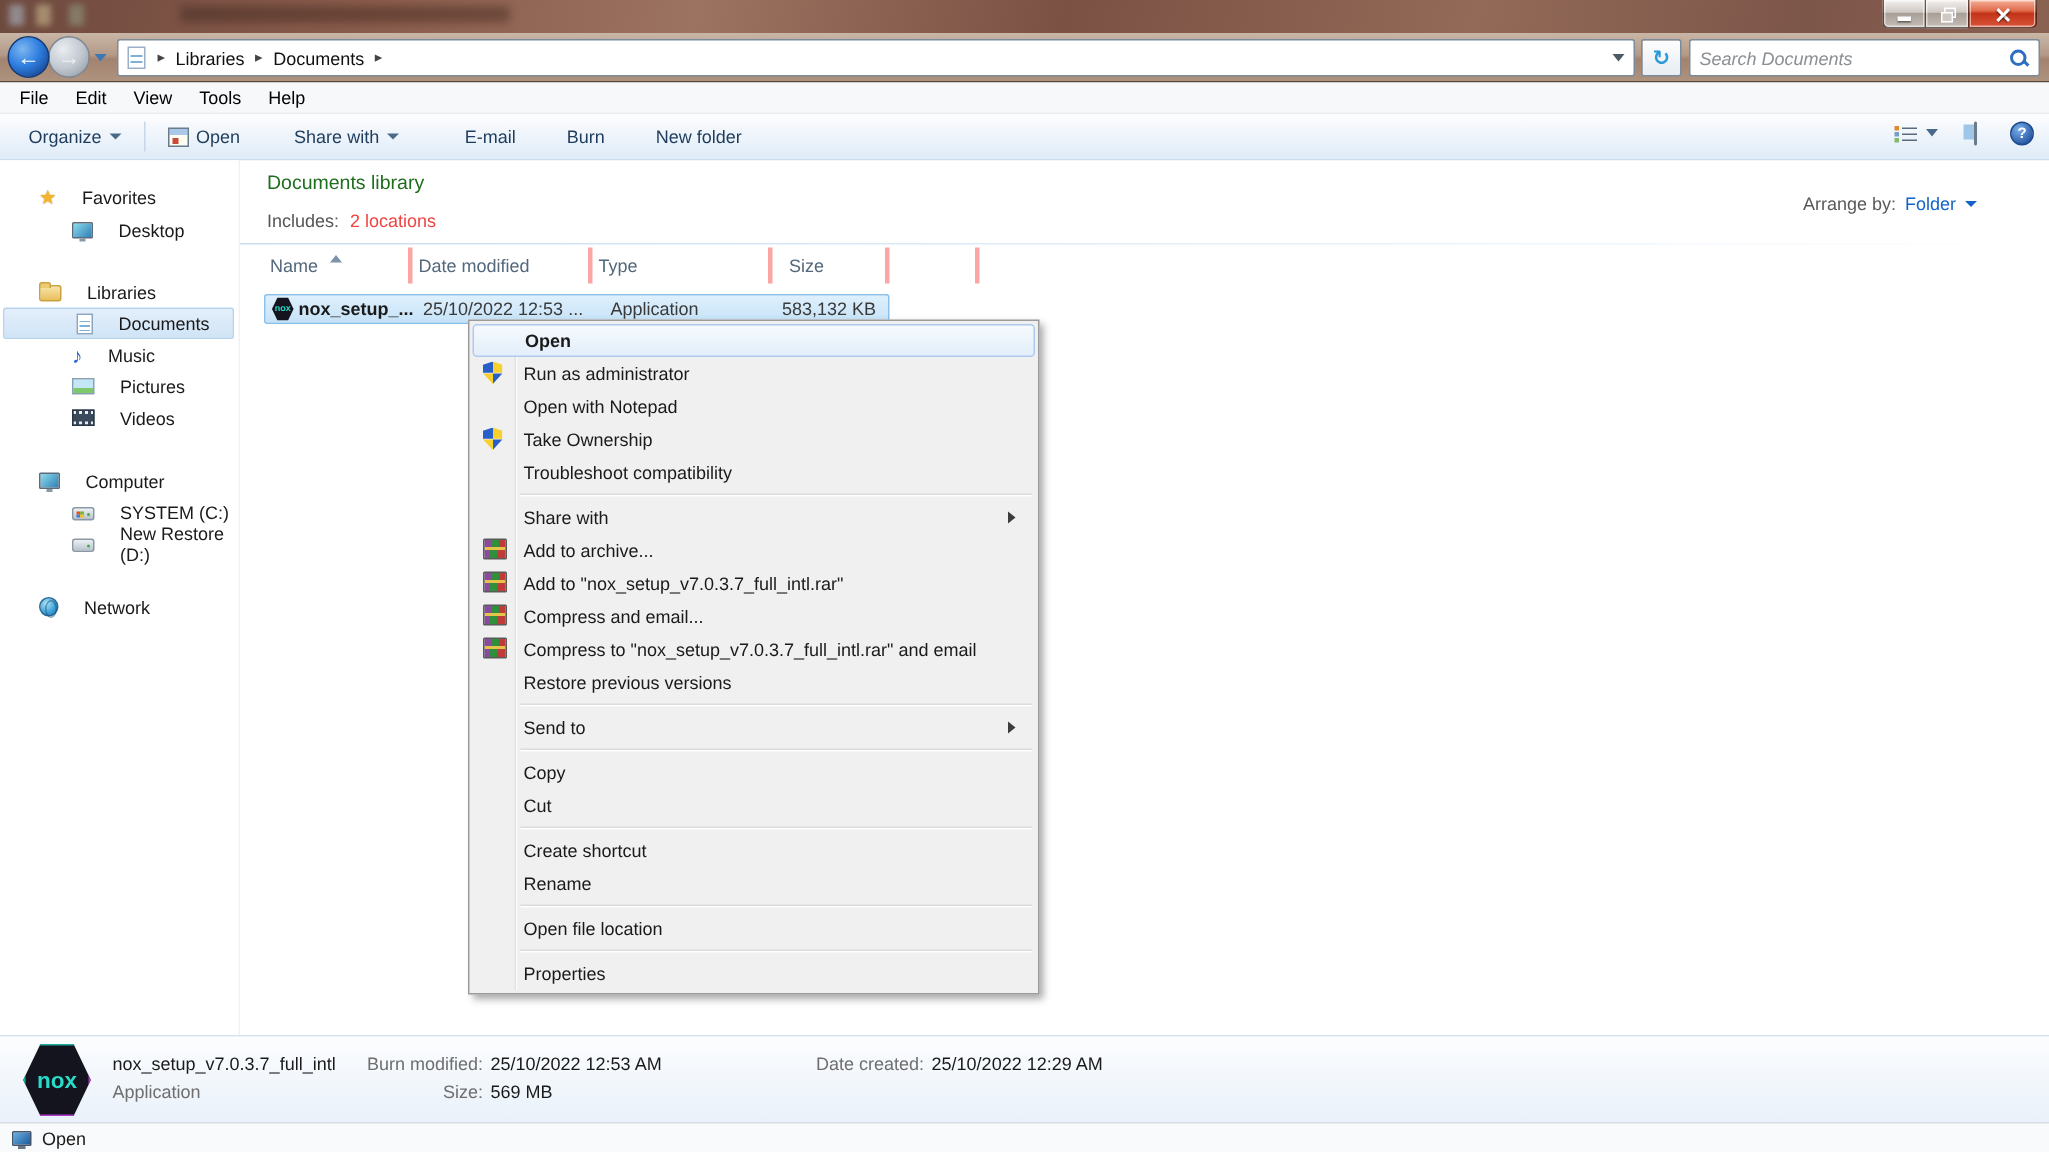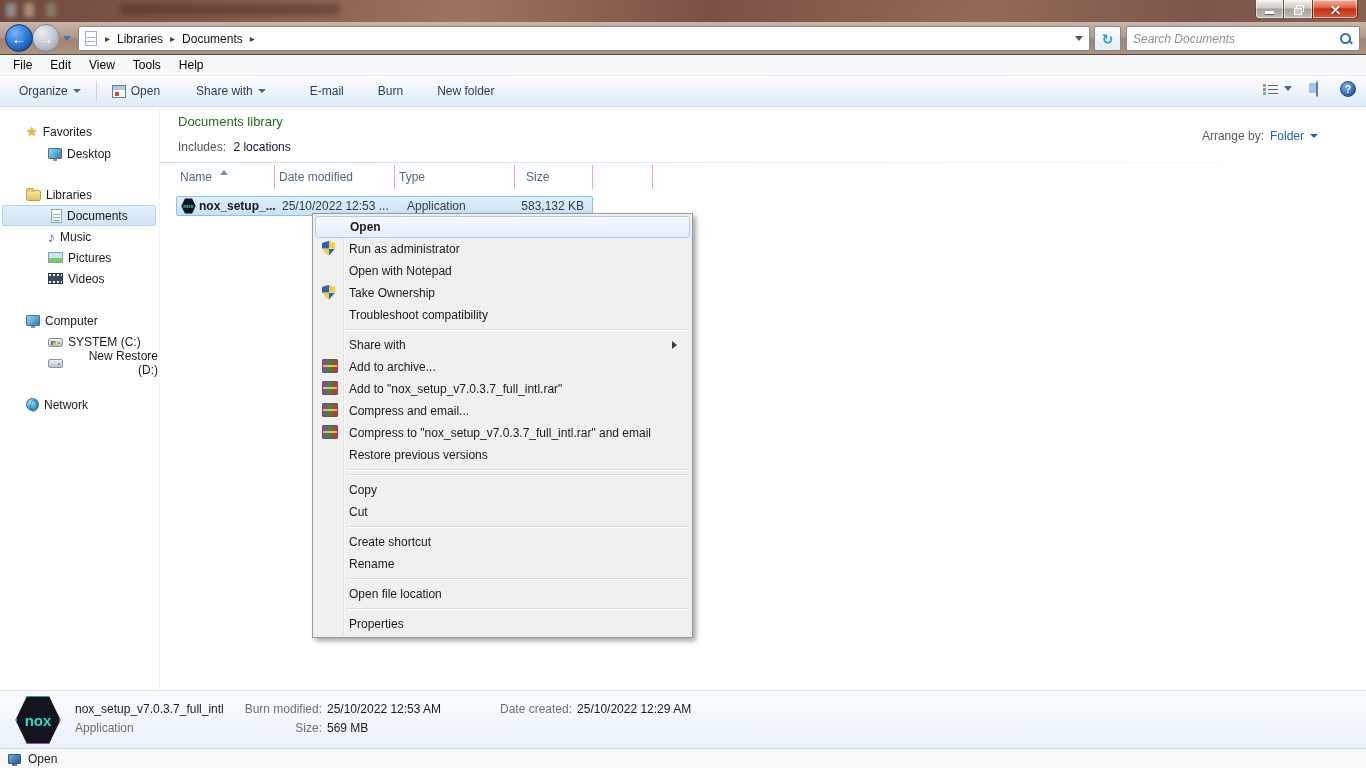--- a/index.html
+++ b/index.html
@@ -72,21 +72,21 @@
   .views-caret { width:0; height:0; border:4px solid transparent; border-top:5px solid #4a6a8a; margin-left:5px; margin-top:3px; }
   .ic-previewpane { width:17px; height:14px; border:1px solid #6a7b8c; background:#fff; position:relative; border-radius:1px; }
   .ic-previewpane::after { content:""; position:absolute; right:1px; top:1px; width:7px; height:10px; background:#9ec6e8; }
   .ic-help { width:16px; height:16px; border-radius:50%; background:radial-gradient(circle at 35% 30%,#7ab0e8,#2a5aa8 75%); border:1px solid #1d4a8c;
     color:#fff; font-size:10px; font-weight:bold; display:flex; align-items:center; justify-content:center; }
 
   
   .main { position:absolute; left:0; top:107px; width:1366px; height:583px; background:#fff; }
   .sidebar { position:absolute; left:0; top:0; width:160px; height:583px; background:#fff; border-right:1px solid #f0f3f6; }
   .side-item { position:absolute; left:0; width:158px; height:21px; display:flex; align-items:center; color:#1a1a1a; }
-  .side-item .lbl { margin-left:5px;text-align:right; }
+  .side-item .lbl { margin-left:17px; }
   .side-item.group { padding-left:26px; }
   .side-item.child { padding-left:48px; }
   .side-item.selected { left:2px; width:154px; border:1px solid #b5d3ee; border-radius:2px;
     background:linear-gradient(#e4effb,#d0e4f6); }
   .ic { flex:0 0 auto; }
   .ic-star { color:#f5b52e; font-size:13px; line-height:13px; text-shadow:0 0 1px #b07810; }
   .ic-monitor { width:14px; height:11px; border:1px solid #5b6b7a; border-radius:1px; background:linear-gradient(135deg,#8fdcec,#2e7fb8); position:relative; }
   .ic-monitor::after { content:""; position:absolute; left:4px; bottom:-3px; width:4px; height:2px; background:#8a97a4; }
   .ic-folder { width:15px; height:11px; background:linear-gradient(#f9e4a8,#e8bf5e); border:1px solid #caa23f; border-radius:1px 2px 2px 2px; position:relative; margin-top:2px; }
   .ic-folder::before { content:""; position:absolute; left:-1px; top:-3px; width:6px; height:3px; background:#eccb72; border:1px solid #caa23f; border-bottom:none; border-radius:2px 2px 0 0; }
@@ -100,28 +100,28 @@
   .ic-drive.sys::before { content:""; position:absolute; left:2px; top:2px; width:5px; height:4px;
     background:linear-gradient(90deg,#e0542a 50%,#7ab542 50%) top/100% 50% no-repeat,linear-gradient(90deg,#3a7bd5 50%,#f2c02a 50%) bottom/100% 50% no-repeat; }
   .ic-drive::after { content:""; position:absolute; right:2px; top:3px; width:2px; height:2px; background:#3fae49; border-radius:50%; }
   .ic-globe { width:13px; height:13px; border-radius:50%; border:1px solid #2a6a9a; background:radial-gradient(circle at 35% 30%,#aee2f5,#3a9fd8 60%,#2a7ab0); position:relative; }
   .ic-globe::after { content:""; position:absolute; left:3px; top:1px; width:6px; height:10px; border-radius:50%; border:1px solid rgba(20,80,120,.5); }
 
   
   .content { position:absolute; left:160px; top:0; width:1206px; height:583px; }
   .lib-title { position:absolute; left:18px; top:7px; font-size:13px; color:#1e6e1e; }
   .includes { position:absolute; left:18px; top:33px; color:#555; }
-  .includes a { color:#0f172a; text-decoration:none; margin-left:4px; }
+  .includes a { color:#ef4444; text-decoration:none; margin-left:4px; }
   .arrange { position:absolute; right:48px; top:22px; color:#5a5a5a; display:flex; align-items:center; gap:6px; }
   .arrange .val { color:#1464c8; }
   .arrange .caret-down { border-top-color:#1464c8; margin-top:3px; }
   .content-sep { position:absolute; left:0; top:55px; width:1200px; height:1px;
     background:linear-gradient(90deg,#c9ddf0,#e4eff9 55%,rgba(255,255,255,0)); }
   .col-headers { position:absolute; left:16px; top:58px; height:24px; display:flex; color:#54687c; }
-  .col { border-right:1px solid #fca5a5; padding:5px 0 0 4px; height:24px; }
+  .col { border-right:3px solid #fca5a5; padding:5px 0 0 4px; height:24px; }
   .col.name { width:99px; position:relative; }
   .col.date { width:120px; }
   .col.type { width:120px; }
   .col.size { width:78px; padding-left:11px; }
   .col.blank { width:60px; }
   .sort-arrow { position:absolute; left:44px; top:1px; width:0; height:0; border:4px solid transparent; border-bottom:5px solid #7a93ab; }
   .file-row { position:absolute; left:16px; top:89px; width:417px; height:20px;
     background:linear-gradient(#def0fc,#c6e2f8); border:1px solid #8cc0e8; border-radius:2px; display:flex; align-items:center; }
   .file-row .fname { position:absolute; left:22px; font-weight:bold; }
   .file-row .fdate { position:absolute; left:105px; color:#3a3a3a; }
@@ -151,21 +151,21 @@
   
   .details { position:absolute; left:0; top:690px; width:1366px; height:58px;
     background:linear-gradient(#fcfdfe,#e9f1fa); border-top:1px solid #d9e3ee; }
   .d-icon { position:absolute; left:15px; top:4px; }
   .d-name { position:absolute; left:75px; top:11px; color:#1a1a1a; }
   .d-type { position:absolute; left:75px; top:30px; color:#6e6e6e; }
   .d-col2 { position:absolute; left:230px; top:11px; width:330px; }
   .d-row { display:flex; margin-bottom:5px; }
   .d-label { width:92px; text-align:right; color:#6e6e6e; margin-right:5px; white-space:nowrap; }
   .d-val { color:#1a1a1a; white-space:nowrap; }
-  .d-col3 { position:absolute; left:500px; top:11px; display:flex; }
+  .d-col3 { position:absolute; left:544px; top:11px; display:flex; }
   .d-col3 .d-label { width:auto; }
 
   
   .statusbar { position:absolute; left:0; top:748px; width:1366px; height:20px; background:#f9fafb; border-top:1px solid #d9dde1;
     display:flex; align-items:center; padding-left:8px; gap:7px; }
   .ic-monitor-sm { width:13px; height:10px; border:1px solid #44546a; background:linear-gradient(135deg,#6ab0e0,#1e5a9e); border-radius:1px; position:relative; }
   .ic-monitor-sm::after { content:""; position:absolute; left:3px; bottom:-3px; width:5px; height:2px; background:#6a7684; }
 </style>
 </head>
 <body>
@@ -344,20 +344,21 @@
     <div class="mi"><span class="mic ic-shield"></span><span>Take Ownership</span></div>
     <div class="mi"><span>Troubleshoot compatibility</span></div>
     <div class="msep"></div>
     <div class="mi"><span>Share with</span><span class="sub"></span></div>
     <div class="mi"><span class="mic ic-rar"></span><span>Add to archive...</span></div>
     <div class="mi"><span class="mic ic-rar"></span><span>Add to "nox_setup_v7.0.3.7_full_intl.rar"</span></div>
     <div class="mi"><span class="mic ic-rar"></span><span>Compress and email...</span></div>
     <div class="mi"><span class="mic ic-rar"></span><span>Compress to "nox_setup_v7.0.3.7_full_intl.rar" and email</span></div>
     <div class="mi"><span>Restore previous versions</span></div>
     <div class="msep"></div>
+    <div class="mi"><span>Send to</span><span class="sub"></span></div>
     <div class="msep"></div>
     <div class="mi"><span>Copy</span></div>
     <div class="mi"><span>Cut</span></div>
     <div class="msep"></div>
     <div class="mi"><span>Create shortcut</span></div>
     <div class="mi"><span>Rename</span></div>
     <div class="msep"></div>
     <div class="mi"><span>Open file location</span></div>
     <div class="msep"></div>
     <div class="mi"><span>Properties</span></div>

